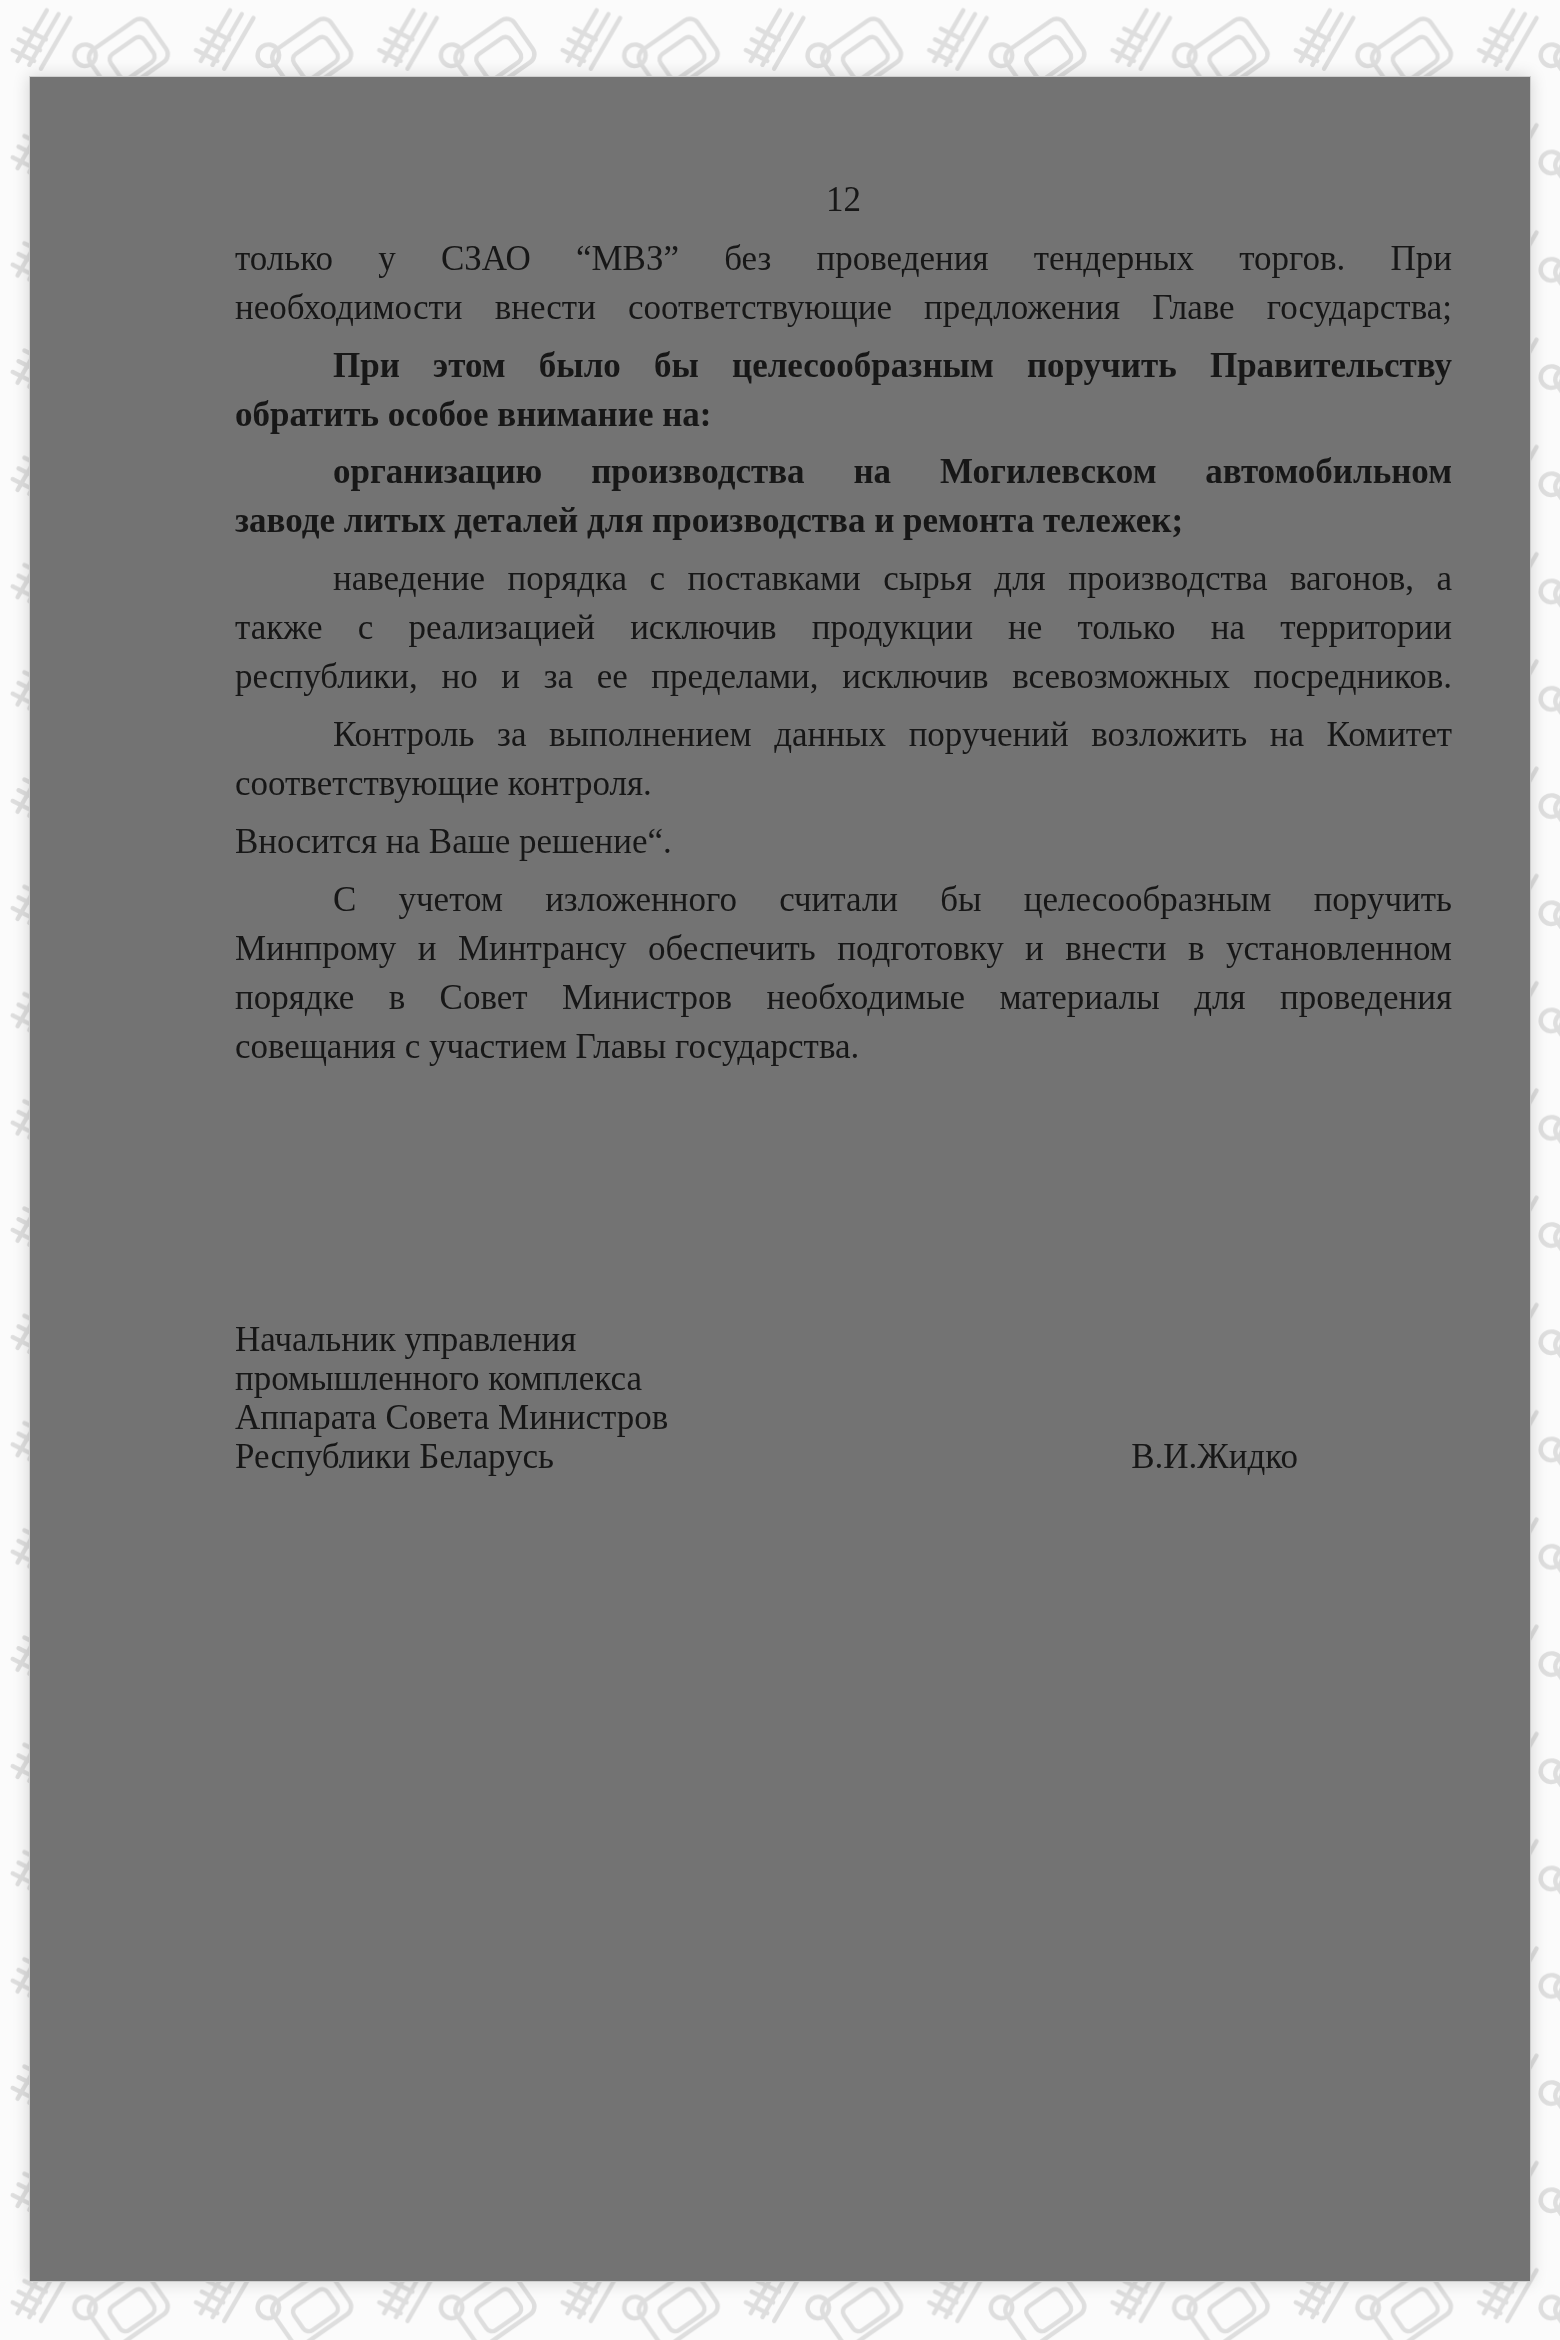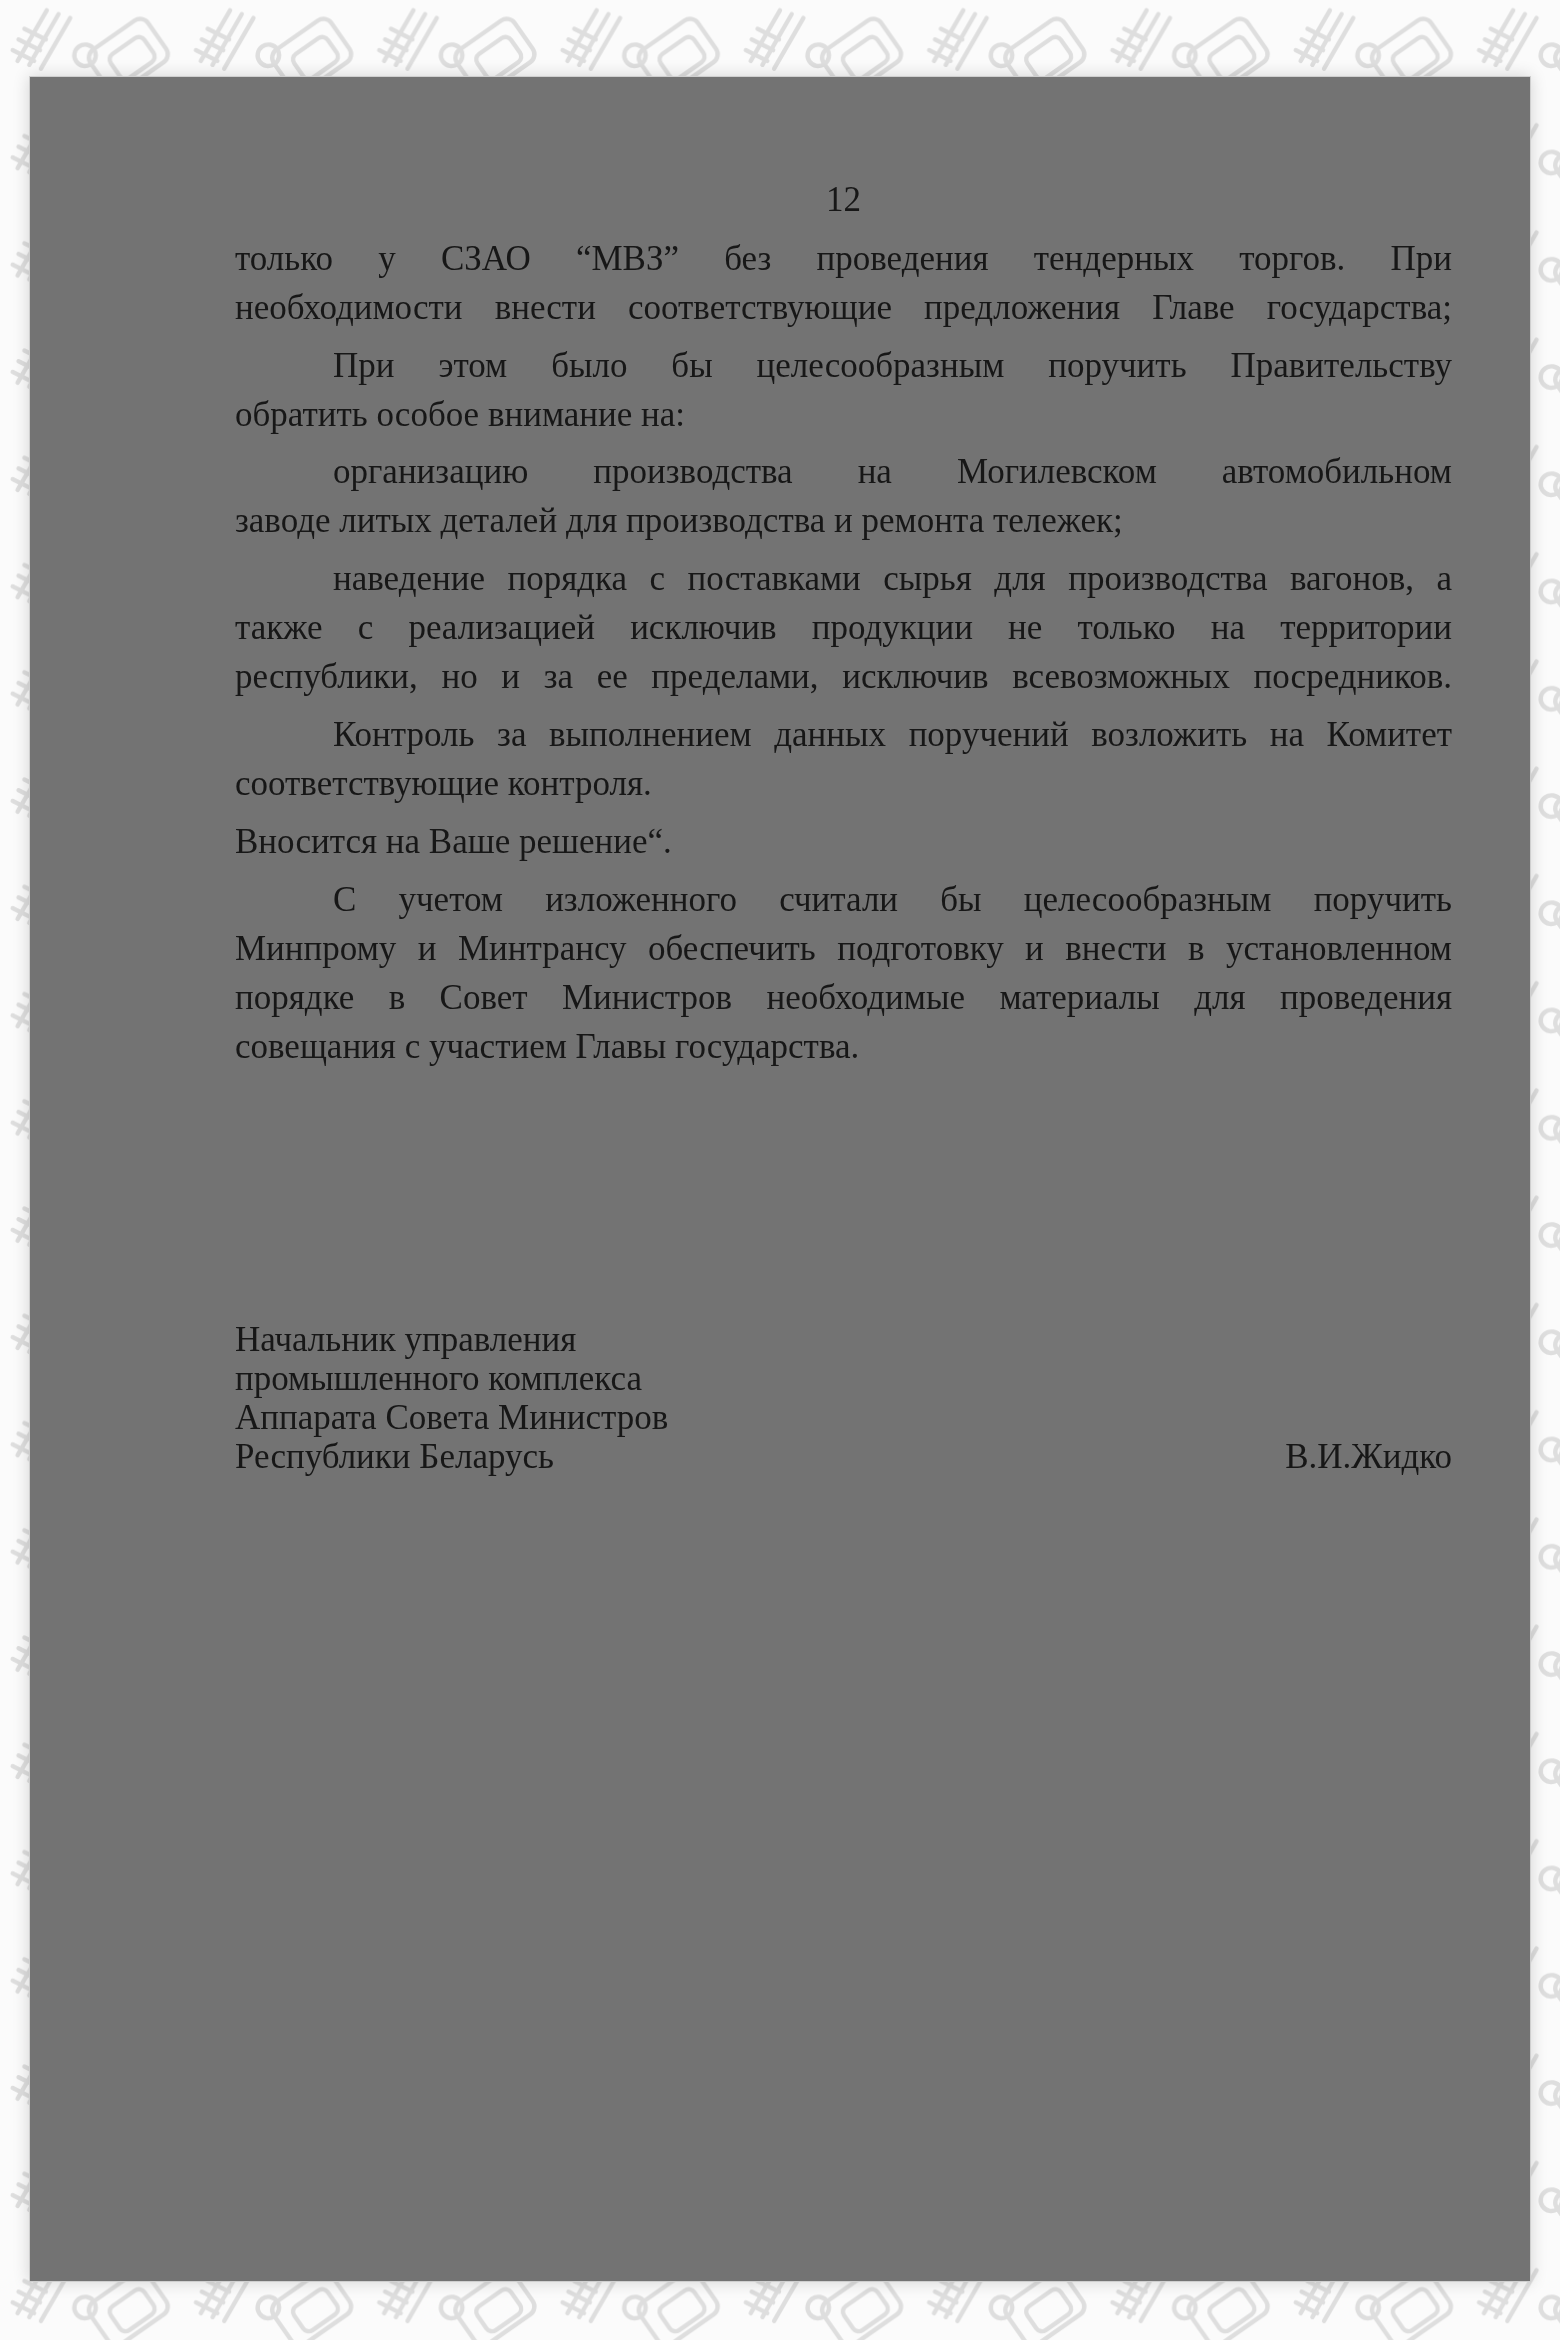--- a/index.html
+++ b/index.html
@@ -39,40 +39,41 @@
     padding: 98px 78px 0 205px;
     color: #171717;
     font-size: 35px;
     line-height: 49px;
   }
   .pagenum {
     text-align: center;
     margin-bottom: 9.8px;
   }
   .para { margin: 0 0 8.8px 0; }
-  .para.bold { font-weight: normal; }
+  .para.bold { font-weight: bold; }
   .line {
     text-align: justify;
     text-align-last: justify;
     white-space: normal;
   }
   .line.first-indent { padding-left: 98px; }
   .line.no-stretch { text-align-last: left; }
   .signature {
     margin-top: 249px;
     display: flex;
     align-items: flex-end;
     gap: 10px;
   }
   .sig-lines {
     font-size: 35px;
     line-height: 39px;
   }
   .sig-name {
     margin-left: auto;
+    margin-right: 154px;
     font-size: 35px;
     line-height: 39px;
     white-space: nowrap;
   }
 </style>
 </head>
 <body>
 
 <div class="stage">
 

